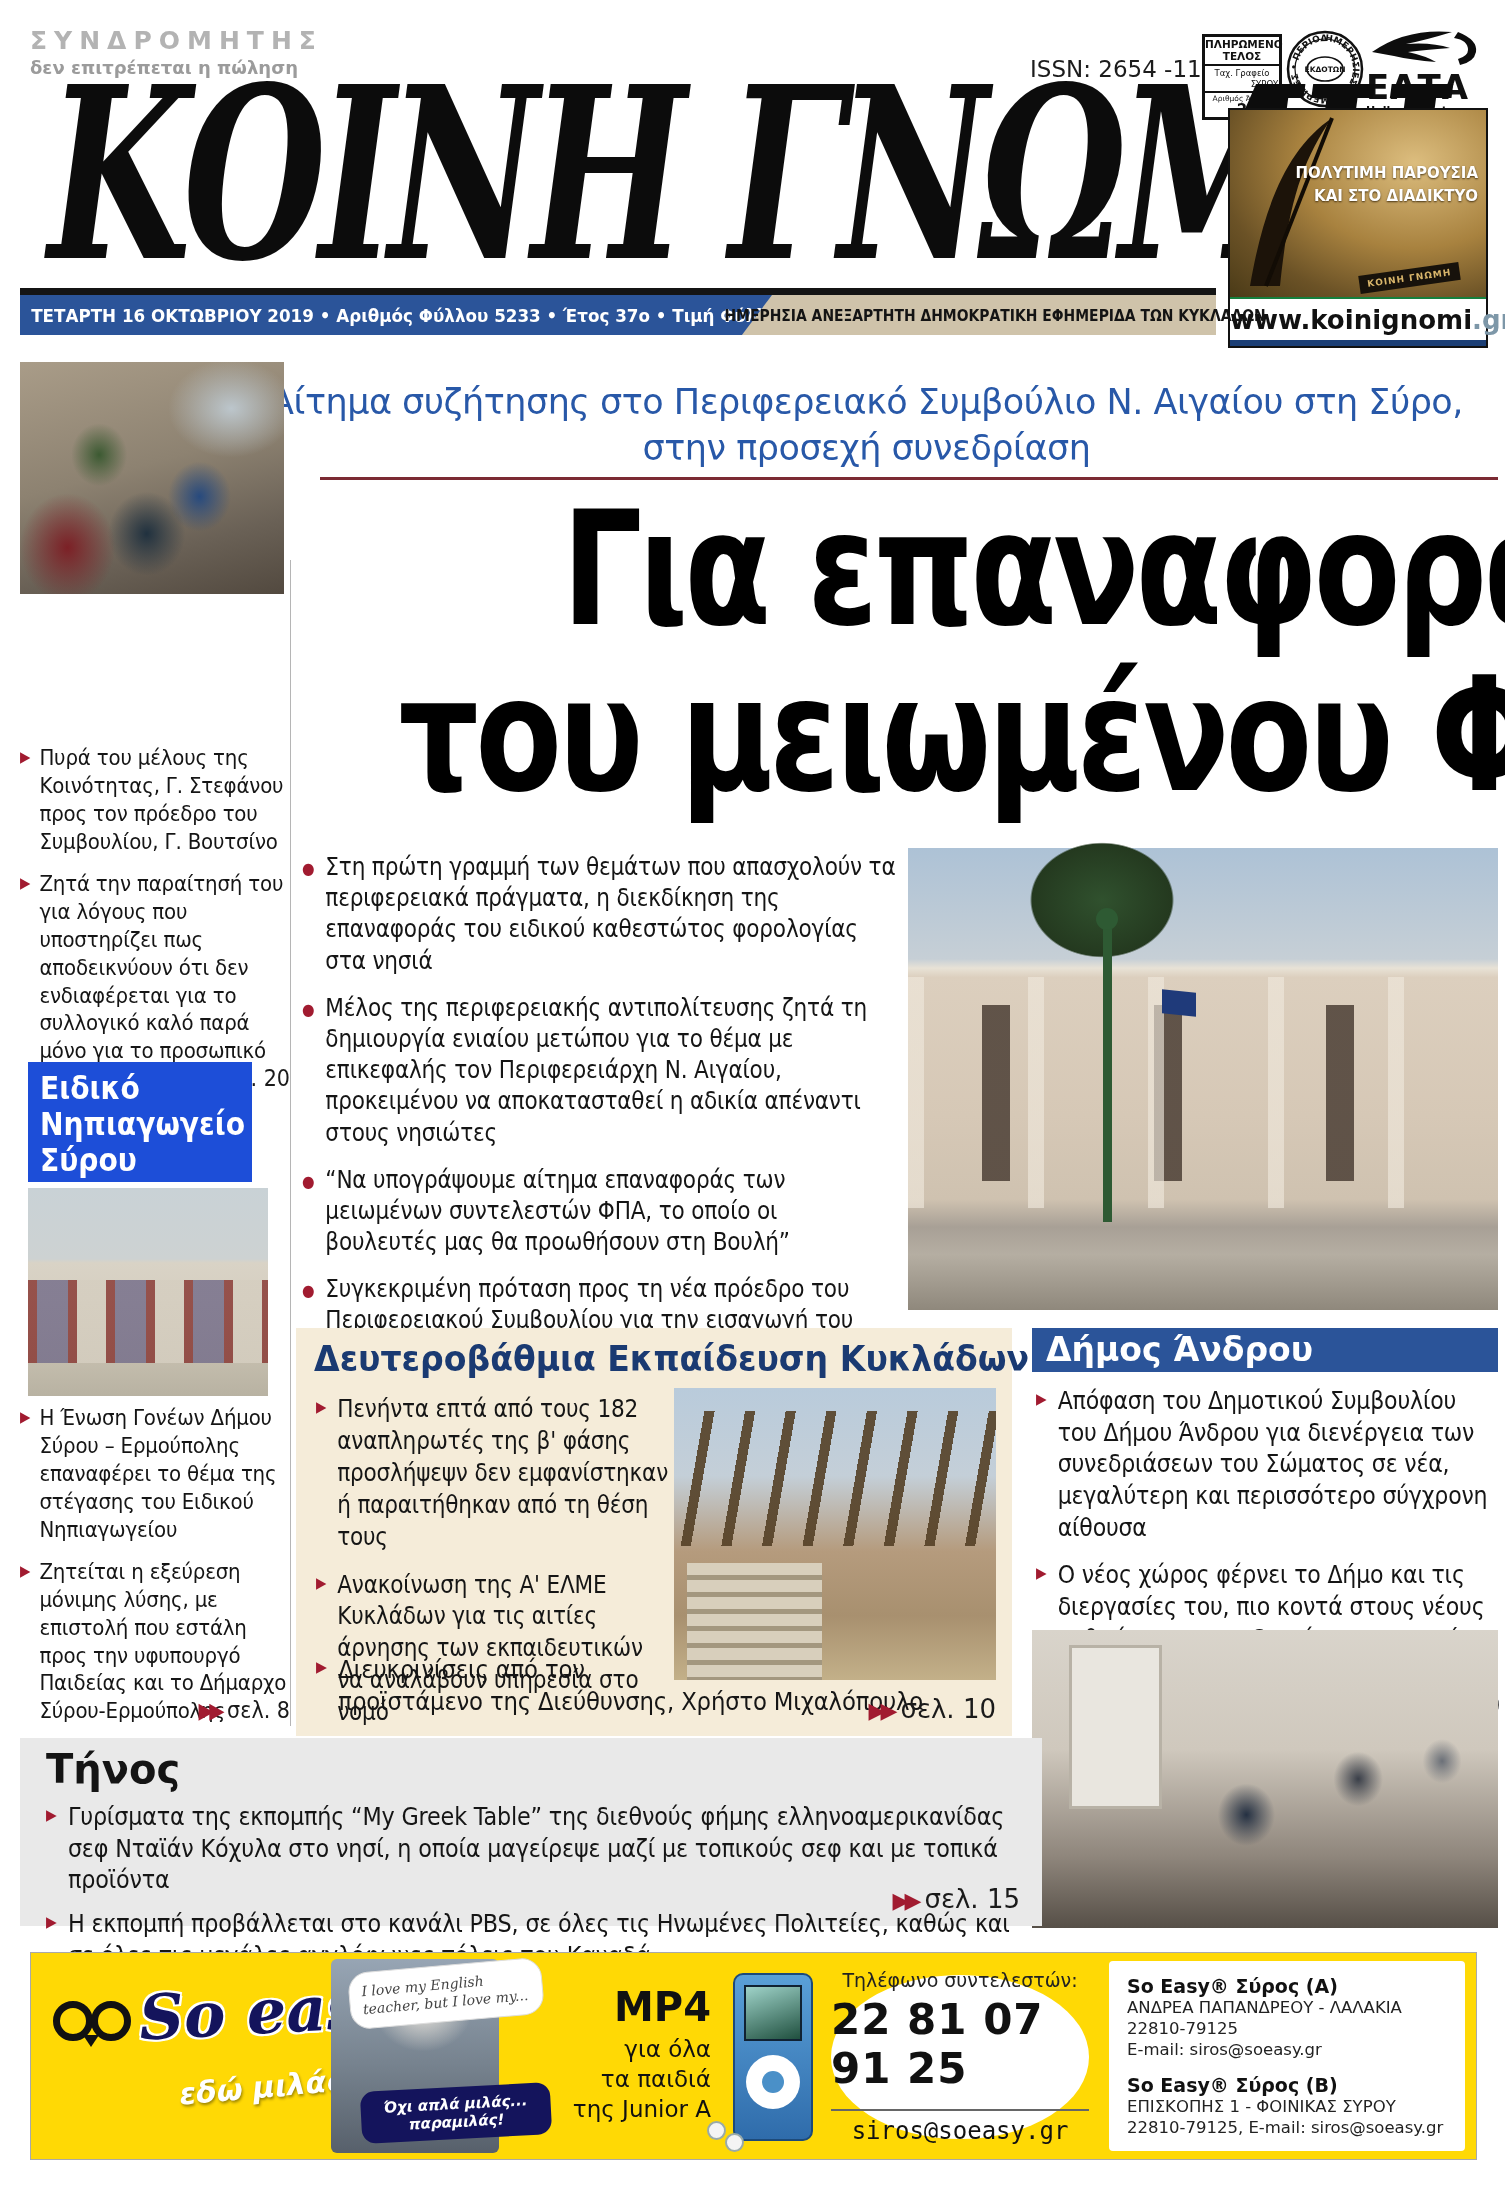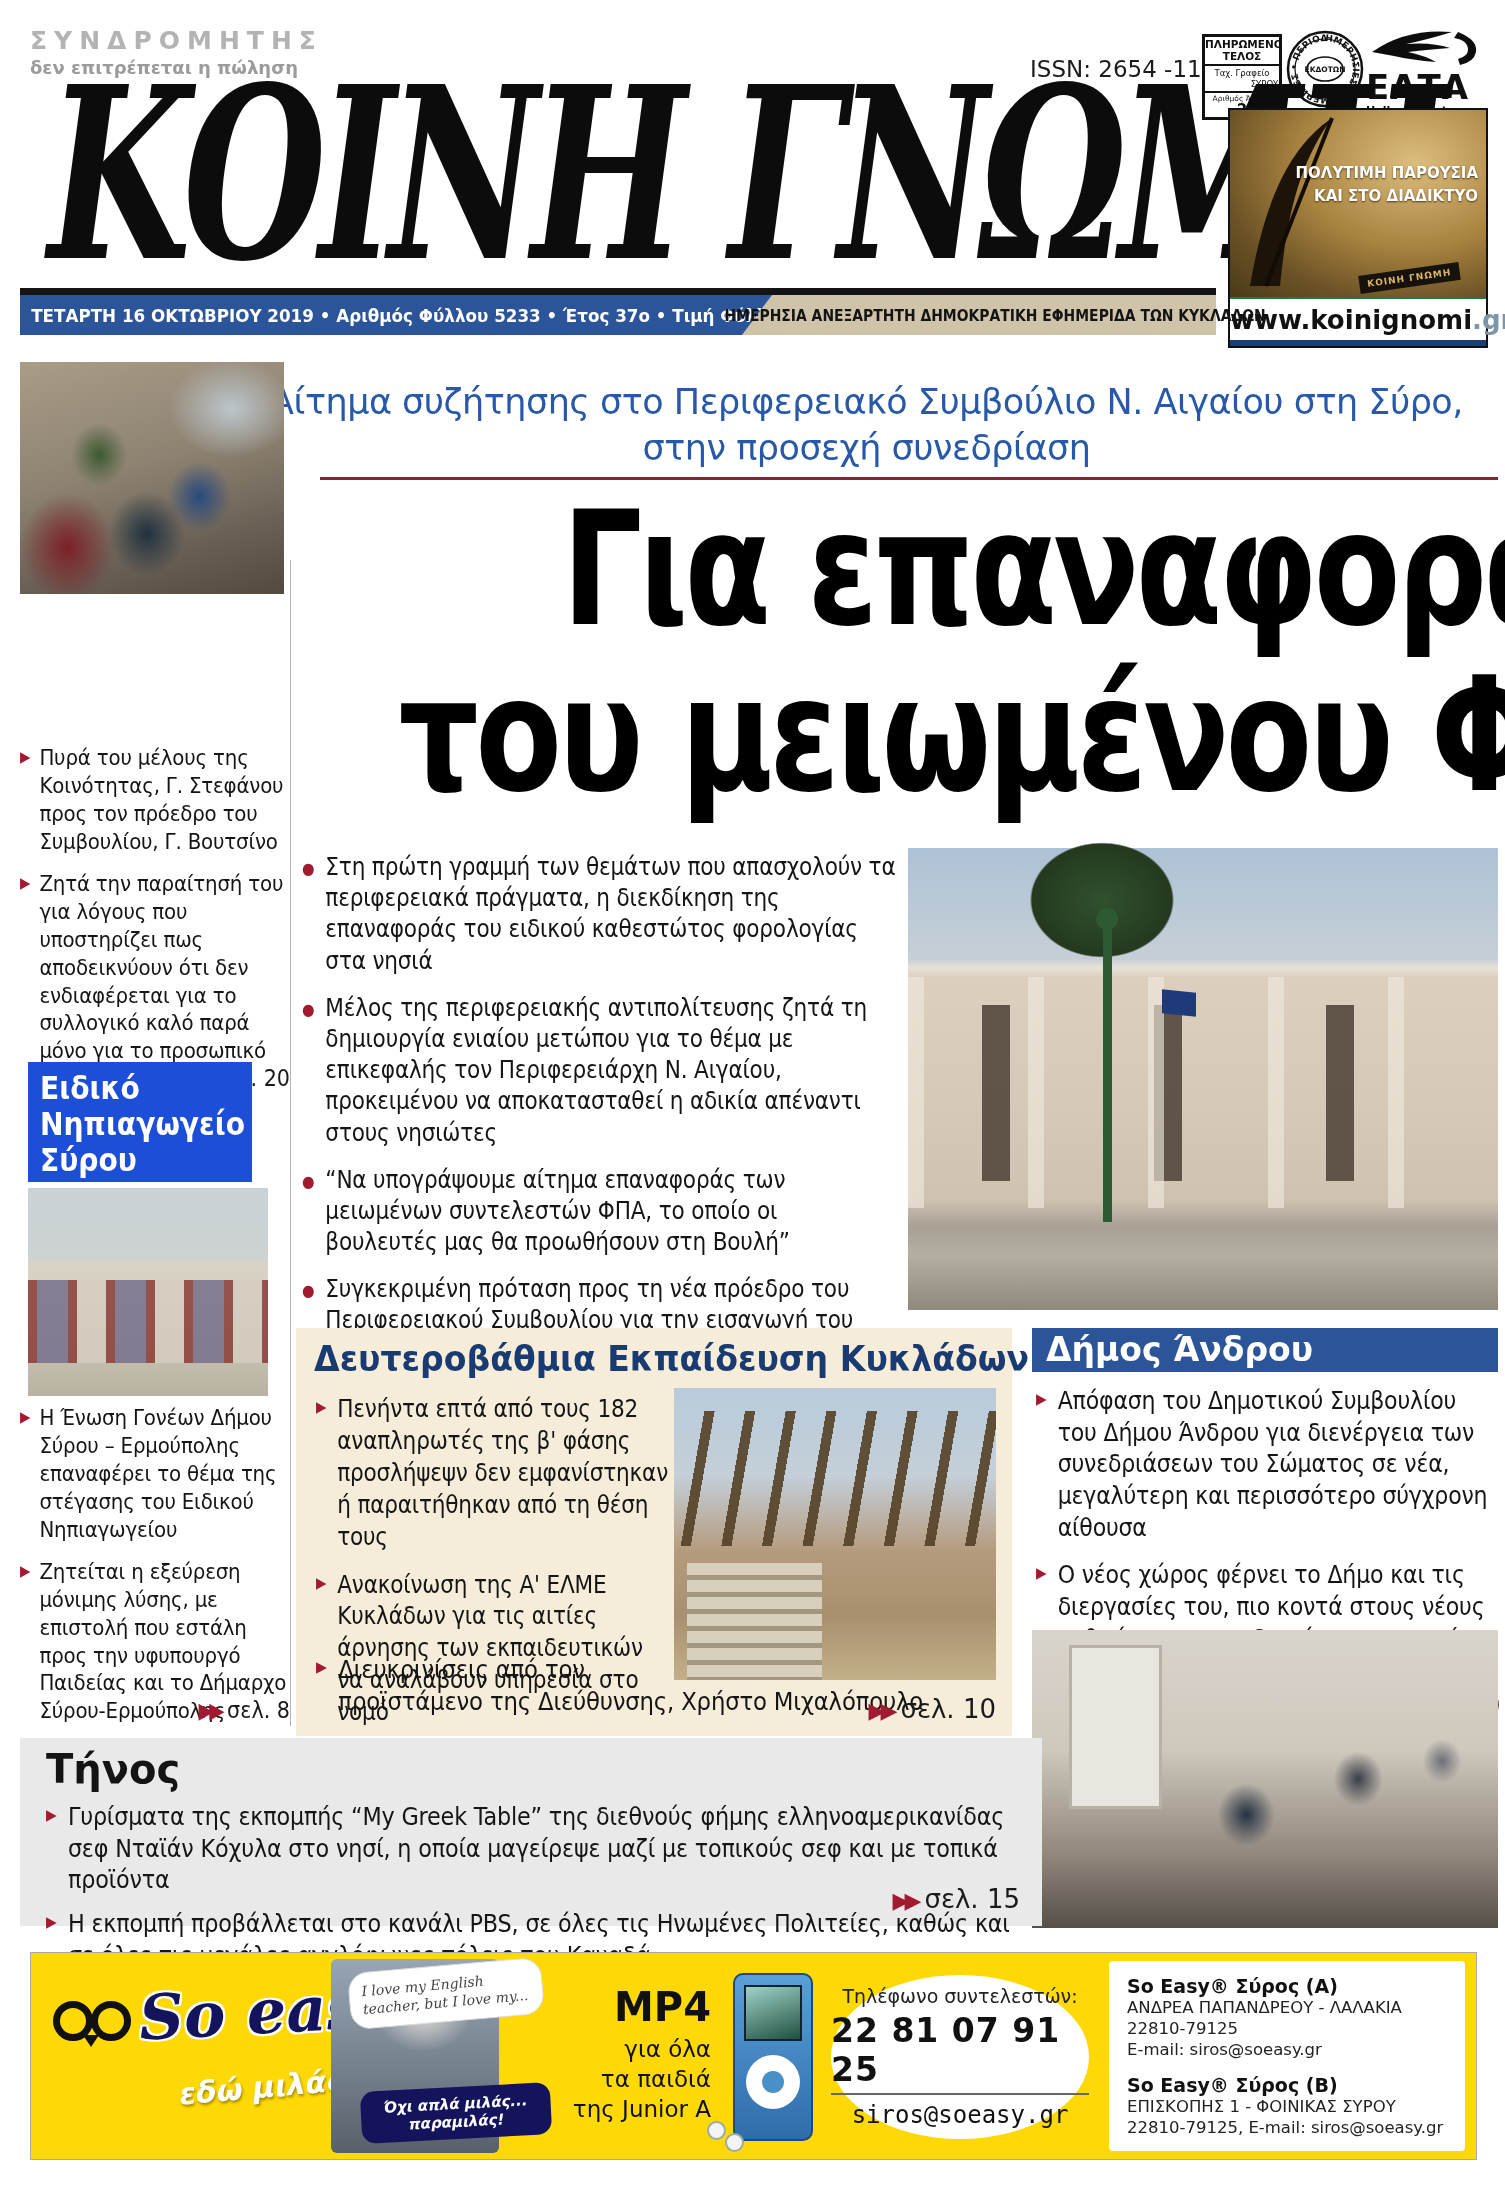--- a/index.html
+++ b/index.html
@@ -178,22 +178,22 @@
   .mp4{position:absolute;left:702px;top:20px;width:80px;height:168px;border-radius:10px;
      background:linear-gradient(180deg,#5aa0d8,#2f6cab);border:2px solid #1d4a7a;box-sizing:border-box;}
   .mp4-screen{margin:10px auto 0;width:58px;height:56px;background:linear-gradient(160deg,#9fd3c9,#20503f);
      border:2px solid #112233;box-sizing:border-box;}
   .mp4-wheel{margin:14px auto 0;width:54px;height:54px;background:#fff;border-radius:50%;position:relative;}
   .mp4-wheel-c{position:absolute;inset:0;margin:auto;width:22px;height:22px;background:#4a90c8;border-radius:50%;}
   .earbud{position:absolute;width:15px;height:15px;background:#f4f4f4;border:2px solid #9aa;border-radius:50%;}
   .ad-blob{position:absolute;left:800px;top:22px;width:258px;height:164px;background:#fff;border-radius:50%;
      display:flex;flex-direction:column;align-items:center;justify-content:center;gap:4px;}
   .ad-blob .lbl{font-size:19px;color:#222;}
-  .ad-blob .ph{font-size:33px;font-weight:bold;letter-spacing:1px;color:#111;
-     border-bottom:2px solid #666;padding-bottom:4px;}
+  .ad-blob .ph{font-size:42px;font-weight:bold;letter-spacing:1px;color:#111;
+     border-bottom:2px solid #666;padding-bottom:16px;}
   .ad-blob .em{font-family:"DejaVu Sans Mono",monospace;font-size:24px;color:#111;margin-top:2px;}
   .ad-panel{position:absolute;left:1078px;top:8px;width:356px;height:190px;background:#fff;border-radius:4px;
      padding:14px 18px;box-sizing:border-box;}
   .ad-panel .nm{font-size:19px;font-weight:bold;color:#111;}
   .ad-panel .ln{font-size:16.5px;color:#222;line-height:1.28;}
   .ad-panel .blk{margin-bottom:14px;}
 </style>
 </head>
 <body>
 

